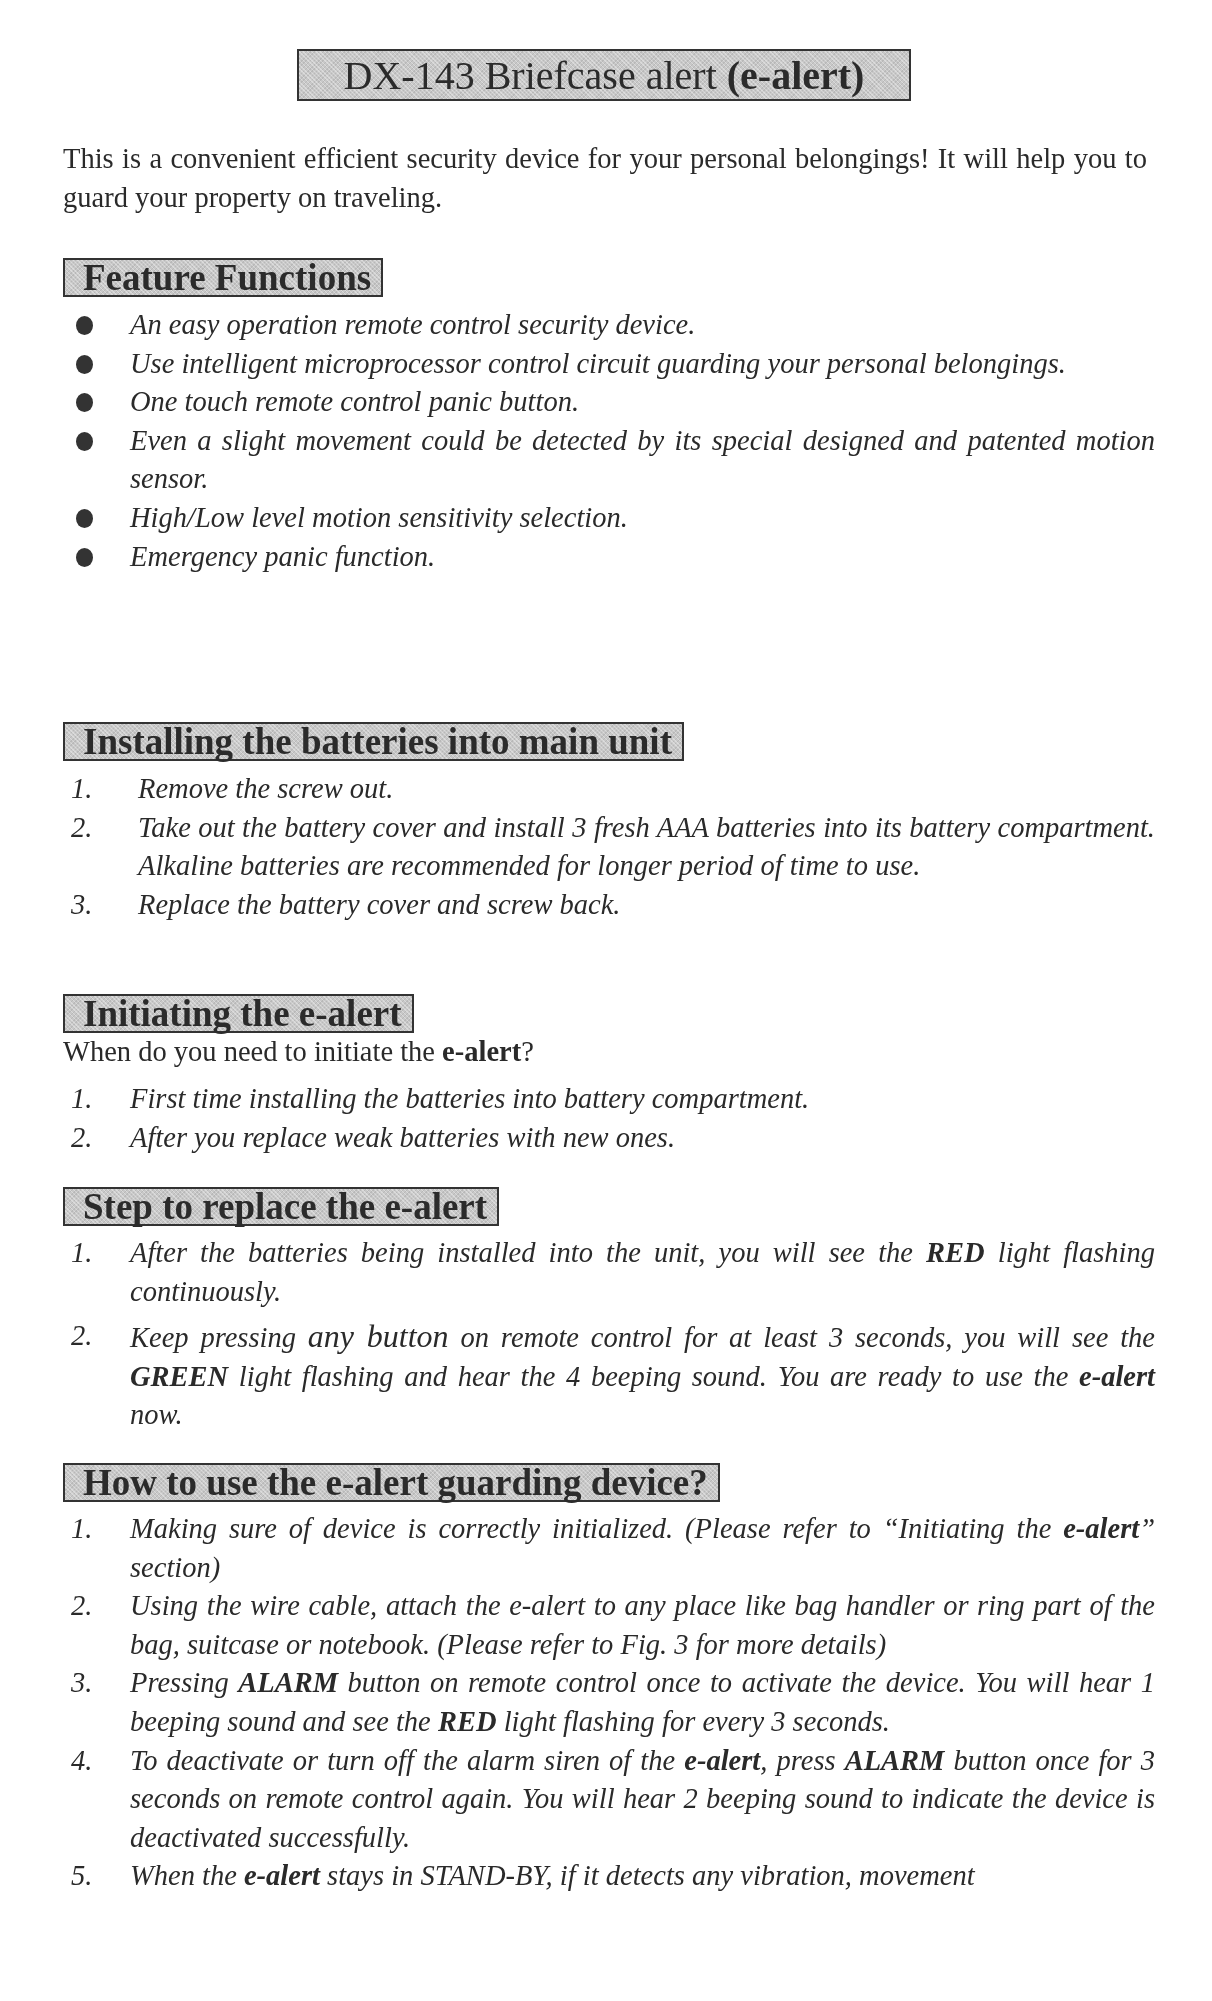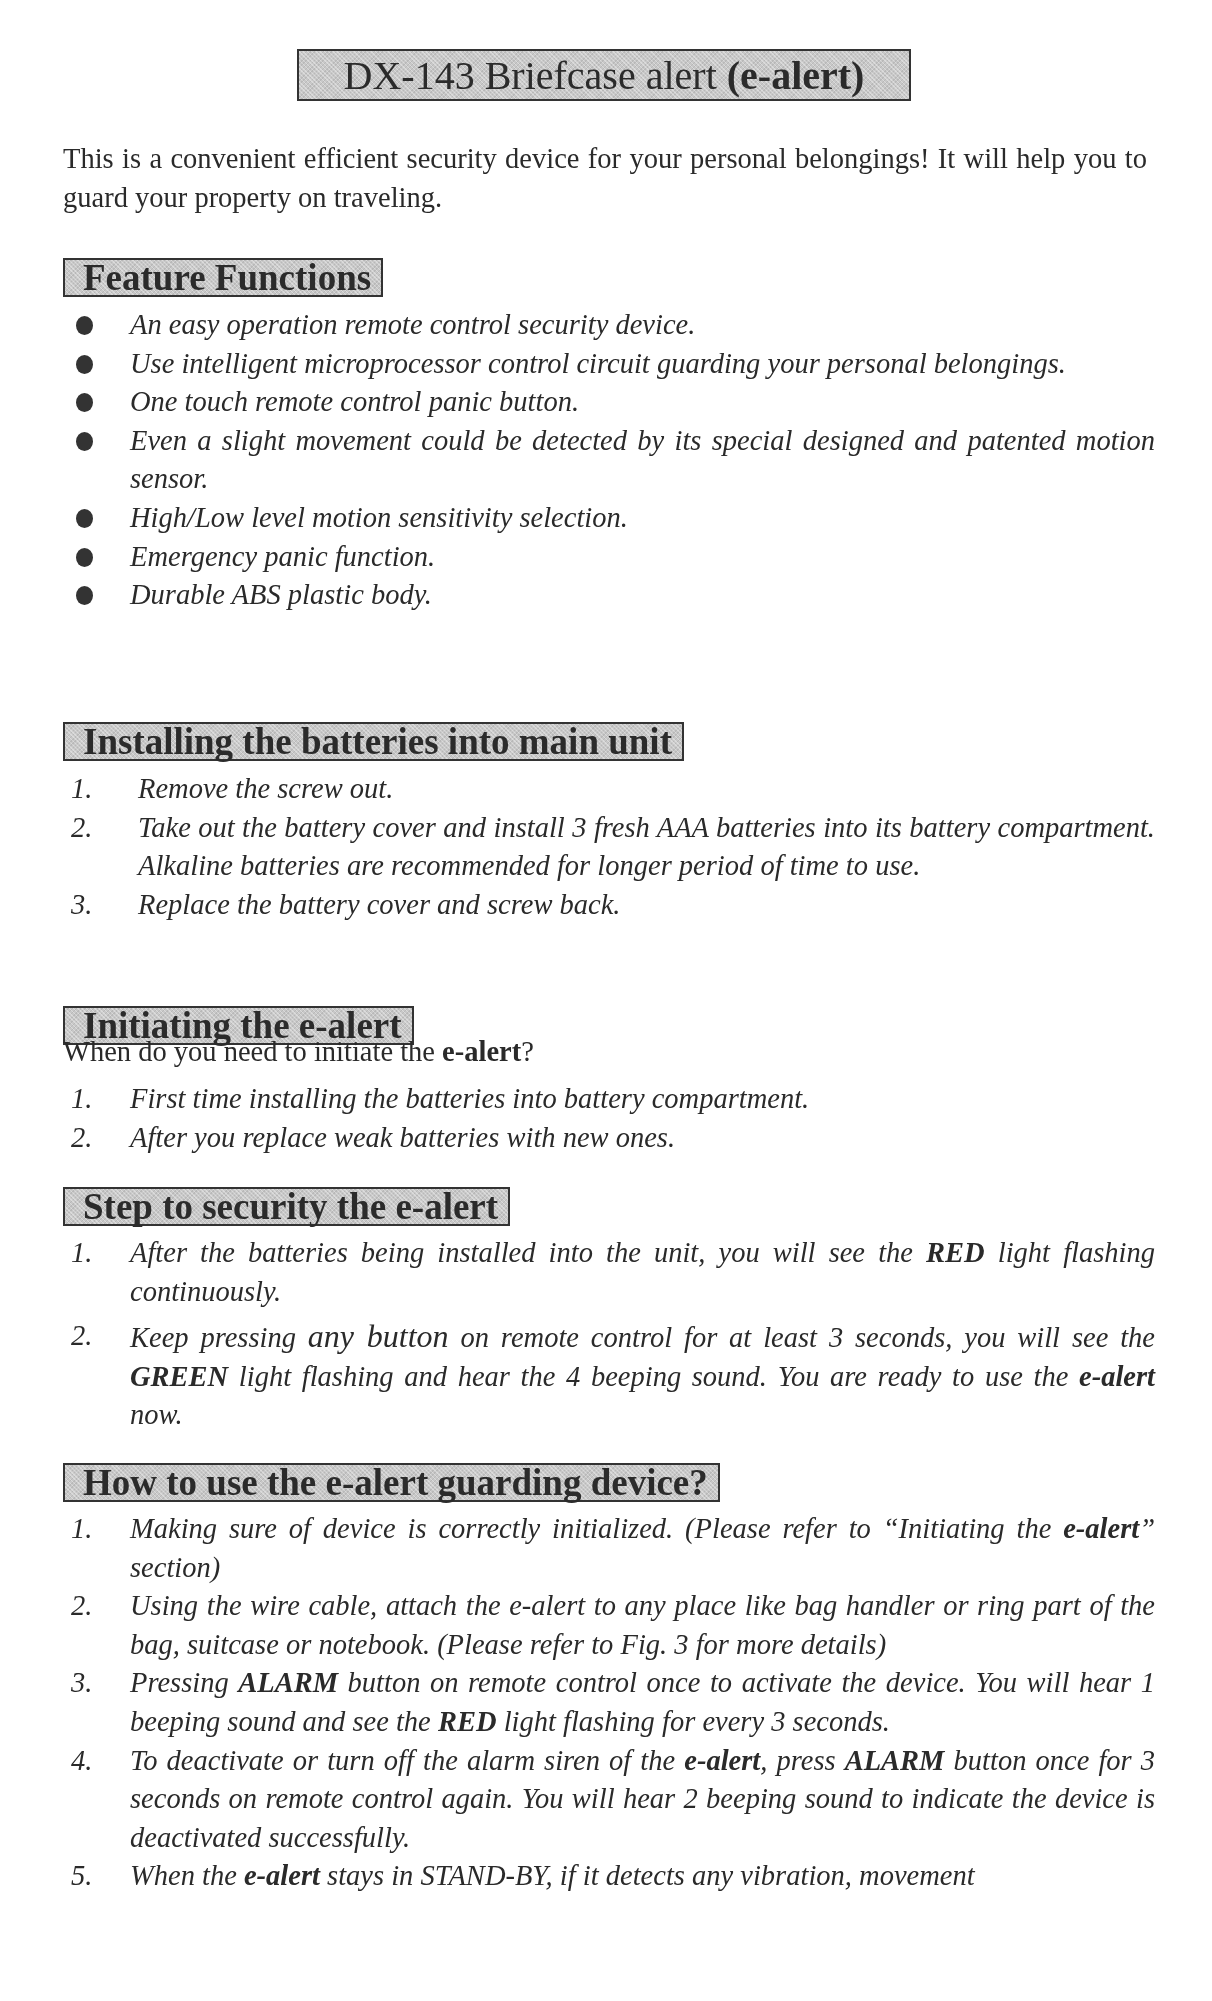--- a/index.html
+++ b/index.html
@@ -60,38 +60,37 @@
   <div class="para" style="top:140px;">This is a convenient efficient security device for your personal belongings!   It will help you to guard your property on traveling.</div>
 
   <div class="sec-head" style="top:258px;">Feature Functions</div>
   <ul class="list bullets" style="top:298px;">
     <li><span class="bullet"></span><span>An easy operation remote control security device.</span></li>
     <li><span class="bullet"></span><span>Use intelligent microprocessor control circuit guarding your personal belongings.</span></li>
     <li><span class="bullet"></span><span>One touch remote control panic button.</span></li>
     <li><span class="bullet"></span><span>Even a slight movement could be detected by its special designed and patented motion sensor.</span></li>
     <li><span class="bullet"></span><span>High/Low level motion sensitivity selection.</span></li>
     <li><span class="bullet"></span><span>Emergency panic function.</span></li>
-    <li><span class="bullet"></span><span>Durable ABS plastic body.</span></li>
   </ul>
 
   <div class="sec-head" style="top:722px;">Installing the batteries into main unit</div>
   <ol class="list nums wide" style="top:762px;">
     <li><span class="num">1.</span><span>Remove the screw out.</span></li>
     <li><span class="num">2.</span><span>Take out the battery cover and install 3 fresh AAA batteries into its battery compartment.   Alkaline batteries are recommended for longer period of time to use.</span></li>
     <li><span class="num">3.</span><span>Replace the battery cover and screw back.</span></li>
   </ol>
 
-  <div class="sec-head" style="top:994px;margin-top:12px;">Initiating the e-alert</div>
+  <div class="sec-head" style="top:994px;">Initiating the e-alert</div>
   <div class="para" style="top:1033px;"><span>When do you need to initiate the </span><b>e-alert</b><span>?</span></div>
   <ol class="list nums" style="top:1072px;">
     <li><span class="num">1.</span><span>First time installing the batteries into battery compartment.</span></li>
     <li><span class="num">2.</span><span>After you replace weak batteries with new ones.</span></li>
   </ol>
 
-  <div class="sec-head" style="top:1187px;">Step to security the e-alert</div>
+  <div class="sec-head" style="top:1187px;">Step to replace the e-alert</div>
   <ol class="list nums" style="top:1226px;">
     <li><span class="num">1.</span><span>After the batteries being installed into the unit, you will see the </span><b>RED</b><span> light flashing continuously.</span></li>
     <li style="margin-top:6px;"><span class="num">2.</span><span>Keep pressing </span><span class="big">any button</span><span> on remote control for at least 3 seconds, you will see the </span><b>GREEN</b><span> light flashing and hear the 4 beeping sound.   You are ready to use the </span><b>e-alert</b><span> now.</span></li>
   </ol>
 
   <div class="sec-head" style="top:1463px;">How to use the e-alert guarding device?</div>
   <ol class="list nums" style="top:1502px;">
     <li><span class="num">1.</span><span>Making sure of device is correctly initialized. (Please refer to “Initiating the </span><b>e-alert</b><span>” section)</span></li>
     <li><span class="num">2.</span><span>Using the wire cable, attach the e-alert to any place like bag handler or ring part of the bag, suitcase or notebook. (Please refer to Fig. 3 for more details)</span></li>
     <li><span class="num">3.</span><span>Pressing </span><b>ALARM</b><span> button on remote control once to activate the device. You will hear 1 beeping sound and see the </span><b>RED</b><span> light flashing for every 3 seconds.</span></li>

